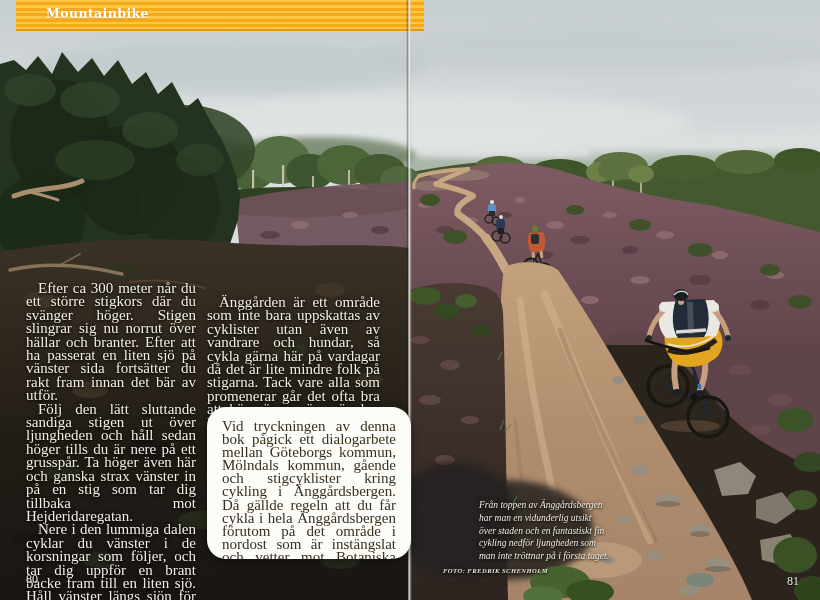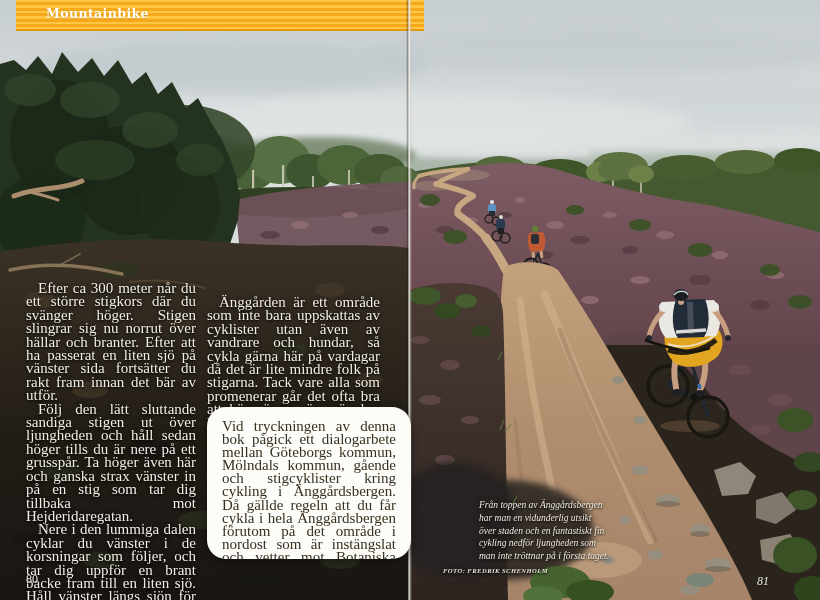--- a/index.html
+++ b/index.html
@@ -34,21 +34,21 @@
   .caption{position:absolute;left:443px;top:499px;width:150px;z-index:5;color:#f0ede5;
     font-style:italic;font-size:9.5px;line-height:12.8px;
     text-shadow:0 1px 2px rgba(5,5,2,.9),0 0 5px rgba(0,0,0,.4);}
   .caption .cap-line{white-space:nowrap;margin-left:36px;}
   .caption .credit{margin-top:2px;font-weight:bold;font-size:6.6px;letter-spacing:.45px;
     color:#e6e2d8;font-style:italic;}
   
   .pageno{position:absolute;z-index:5;color:#eeebe3;font-size:12px;
     text-shadow:0 1px 1px rgba(0,0,0,.8);}
   .pageno.pl{left:26px;top:572px;}
-  .pageno.pr{left:757px;top:574px;font-style:italic;}
+  .pageno.pr{left:787px;top:574px;}
 </style>
 </head>
 <body>
 
 <div class="spread">
 
   <svg class="photo" width="820" height="600" viewBox="0 0 820 600">
     <defs>
       <linearGradient id="skyG" x1="0" y1="0" x2="0" y2="1">
         <stop offset="0" stop-color="#c6cdd1"></stop>

